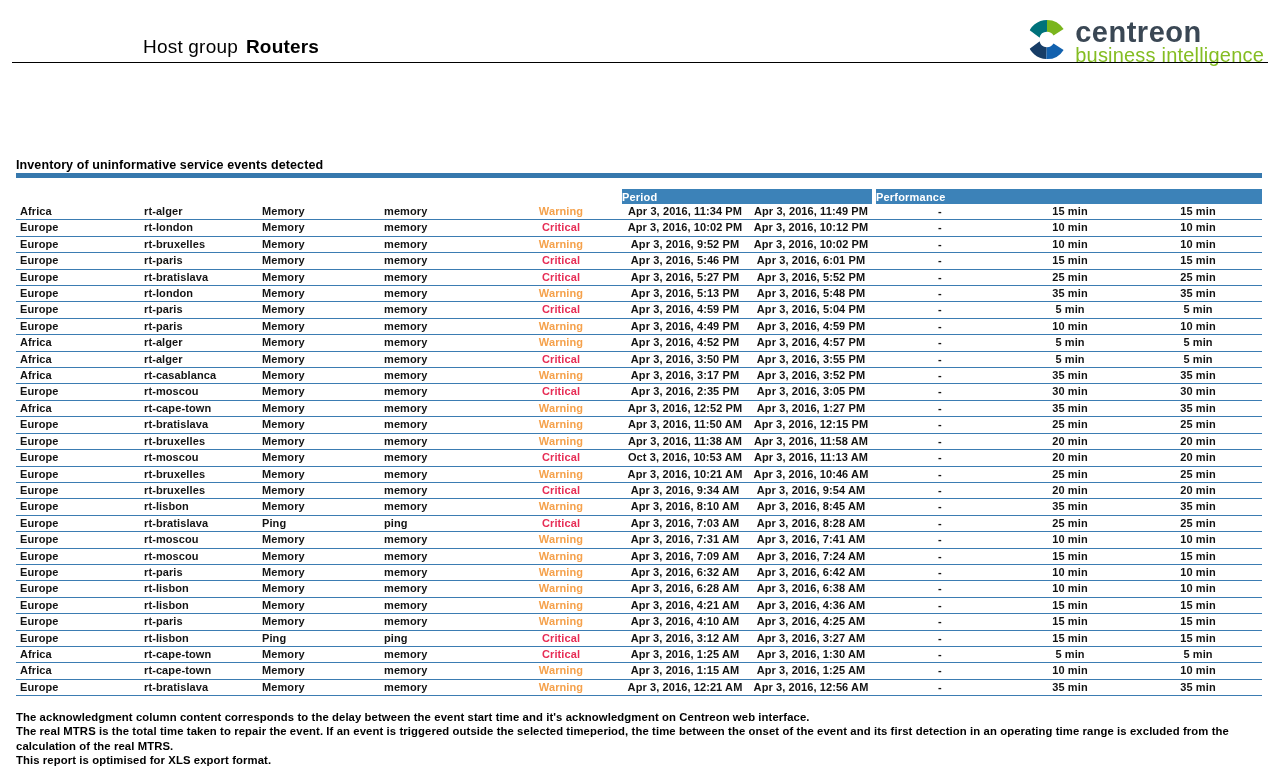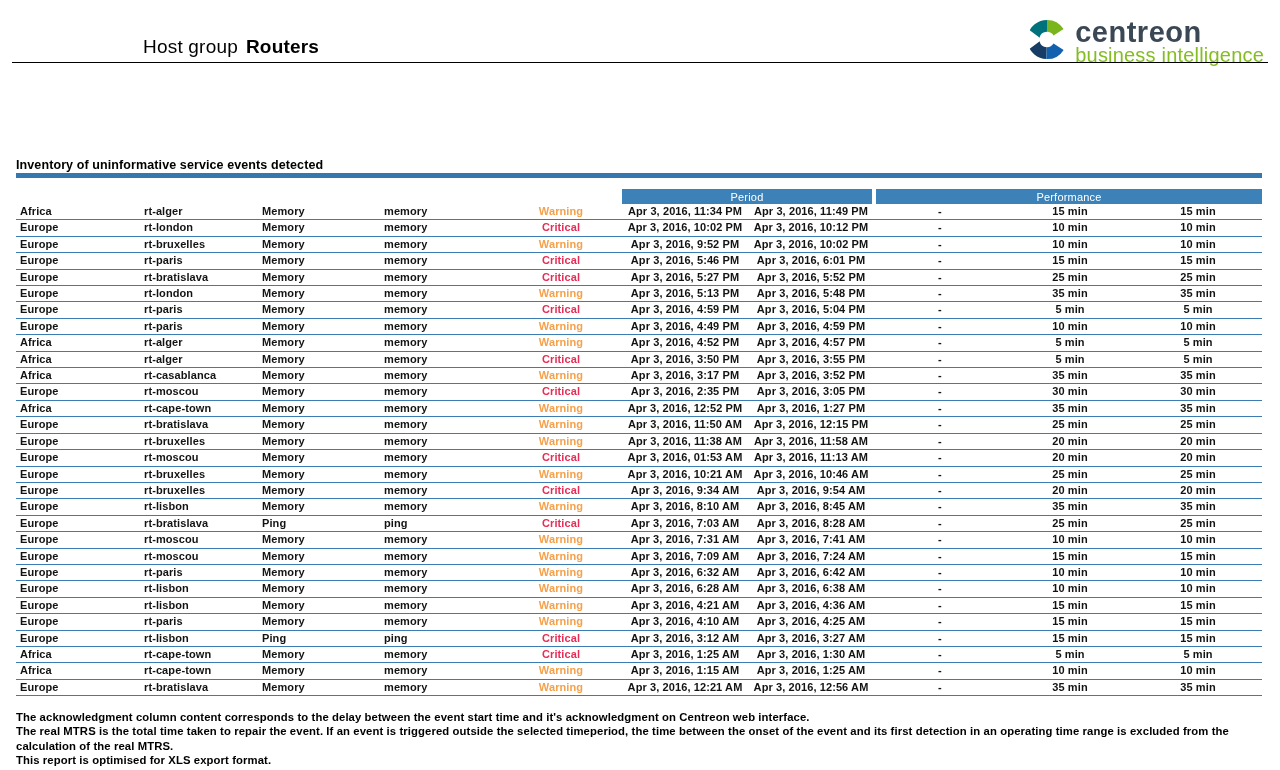--- a/index.html
+++ b/index.html
@@ -21,21 +21,21 @@
   .header-line { position:absolute; left:12px; right:12px; top:62px; height:1px; background:#000; }
 
   
   .content { position:absolute; left:16px; top:113px; width:1246px;margin-top:45px; }
   .section-heading { font-size:12.5px; font-weight:bold; color:#000; line-height:14px; letter-spacing:0.1px; }
   .section-underline { height:5px; background:var(--underline); margin-top:1px; }
 
   table { border-collapse:collapse; table-layout:fixed; width:1246px; margin-top:11px; }
   .group-row th { height:15px; font-size:11px; padding:0; }
   .group-spacer { background:transparent; }
-  .group-label { background:var(--accent); color:#fff; font-weight:normal; text-align:center; letter-spacing:0.2px; }
+  .group-label { background:var(--accent); color:#fff; font-weight:bold; text-align:left; letter-spacing:0.2px; }
   .gap-after { border-right:4px solid #fff; }
 
   .cols-row th {
     font-size:11px; font-weight:bold; color:var(--header-blue);
     height:15px; padding:0 4px; border-bottom:2px solid var(--row-line); letter-spacing:0.2px;
   }
   th.left, td.left { text-align:left; }
   th.center, td.center { text-align:center; }
 
   tbody td {
@@ -283,21 +283,21 @@
             <td class="center">-</td>
             <td class="center">20 min</td>
             <td class="center">20 min</td>
           </tr>
           <tr>
             <td class="left">Europe</td>
             <td class="left">rt-moscou</td>
             <td class="left">Memory</td>
             <td class="left">memory</td>
             <td class="center state-critical">Critical</td>
-            <td class="center">Apr 3, 2016, 01:53 AM</td>
+            <td class="center">Oct 3, 2016, 10:53 AM</td>
             <td class="center">Apr 3, 2016, 11:13 AM</td>
             <td class="center">-</td>
             <td class="center">20 min</td>
             <td class="center">20 min</td>
           </tr>
           <tr>
             <td class="left">Europe</td>
             <td class="left">rt-bruxelles</td>
             <td class="left">Memory</td>
             <td class="left">memory</td>

